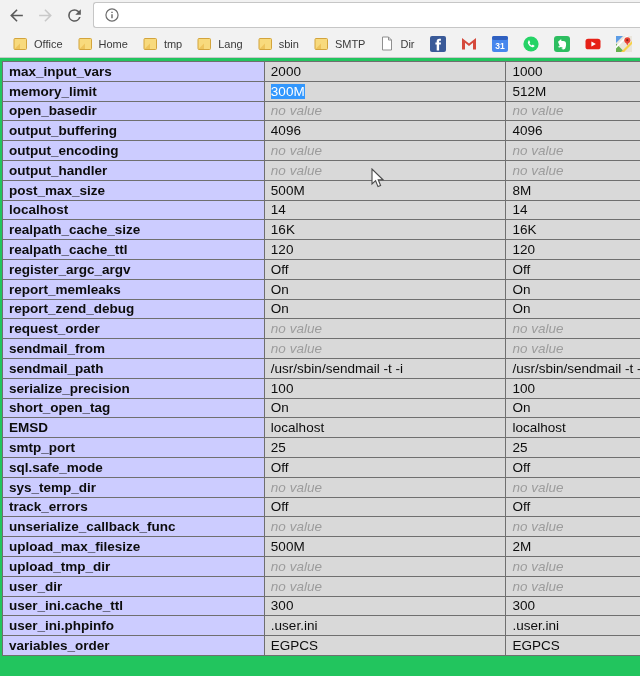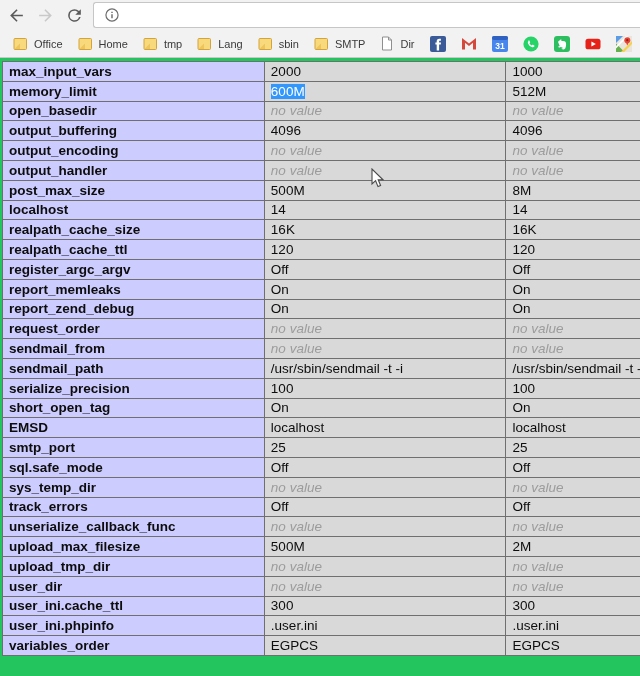--- a/index.html
+++ b/index.html
@@ -174,21 +174,21 @@
 <div class="page">
   <table class="phpinfo">
     <tbody>
         <tr>
           <td class="e">max_input_vars</td>
           <td class="v">2000</td>
           <td class="v">1000</td>
         </tr>
         <tr>
           <td class="e">memory_limit</td>
-          <td class="v"><span class="sel">600M</span></td>
+          <td class="v"><span class="sel">300M</span></td>
           <td class="v">512M</td>
         </tr>
         <tr>
           <td class="e">open_basedir</td>
           <td class="v no-value">no value</td>
           <td class="v no-value">no value</td>
         </tr>
         <tr>
           <td class="e">output_buffering</td>
           <td class="v">4096</td>

